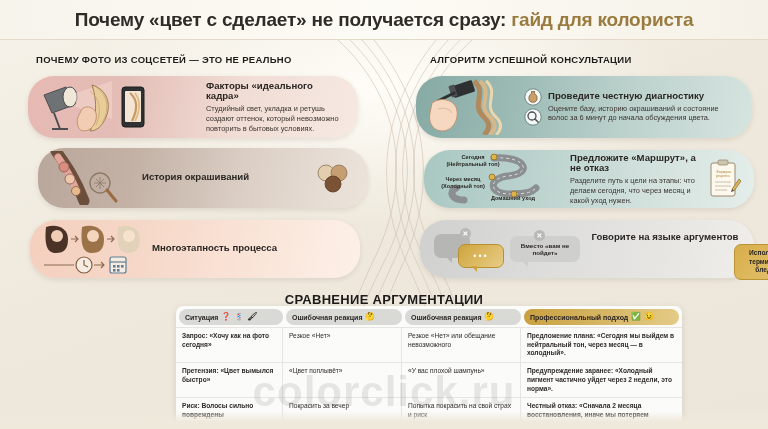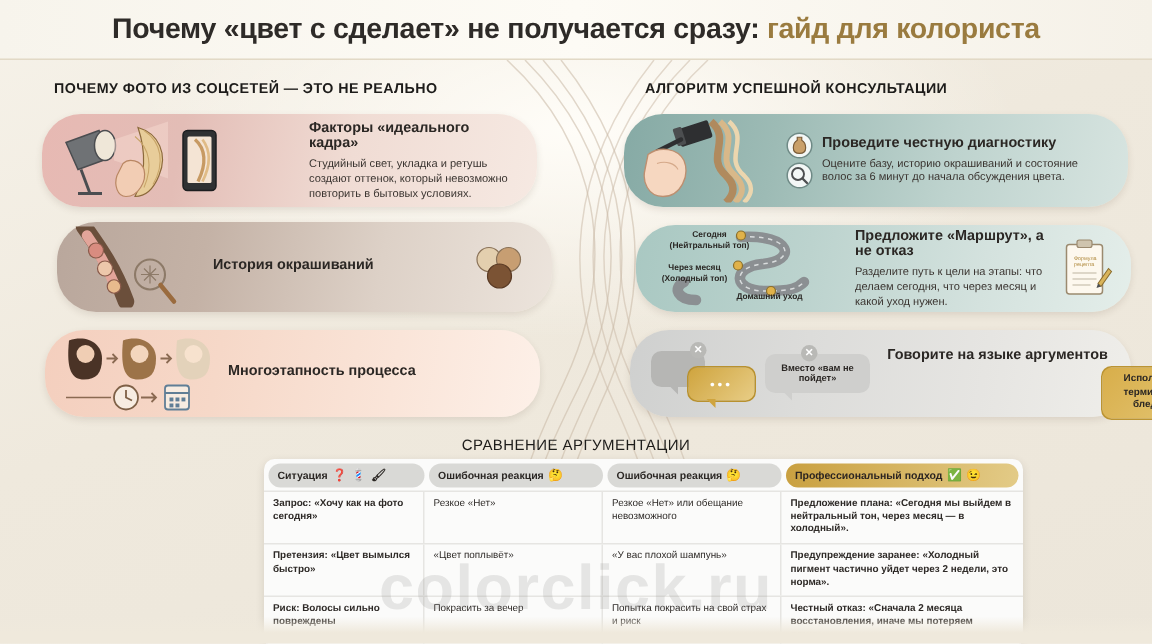--- a/index.html
+++ b/index.html
@@ -103,21 +103,21 @@
     text-align: center; font-weight: 700; }
 
   .adv-txt { position: absolute; left: 152px; top: 16px; width: 140px;
     font-size: 6.6px; line-height: 1.3; color: #2b2724; font-weight: 600;
     background: linear-gradient(135deg,#d8ae4a,#ecd693);
     border: 1px solid #bb9433; border-radius: 7px; padding: 4px 5px; }
 
   
   #table-title {
     position: absolute; left: 0; right: 0; top: 292px; text-align: center;
-    font-size: 10px; font-weight: 400; color: #1d1c1a; letter-spacing: .3px;
+    font-size: 13px; font-weight: 700; color: #1d1c1a; letter-spacing: .3px;
   }
   .table {
     position: absolute; left: 176px; top: 306px; width: 506px;
     background: #fbfbfa; border-radius: 7px;
     box-shadow: 0 2px 6px rgba(80,70,60,.16);
     overflow: hidden;
   }
   .thead { display: flex; gap: 3px; padding: 3px 3px 2px 3px; }
   .th {
     border-radius: 9px; font-size: 7px; font-weight: 700; color: #2b2724;

